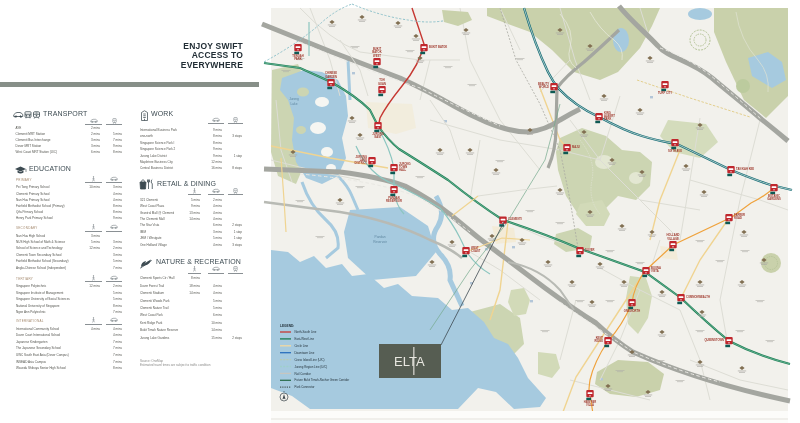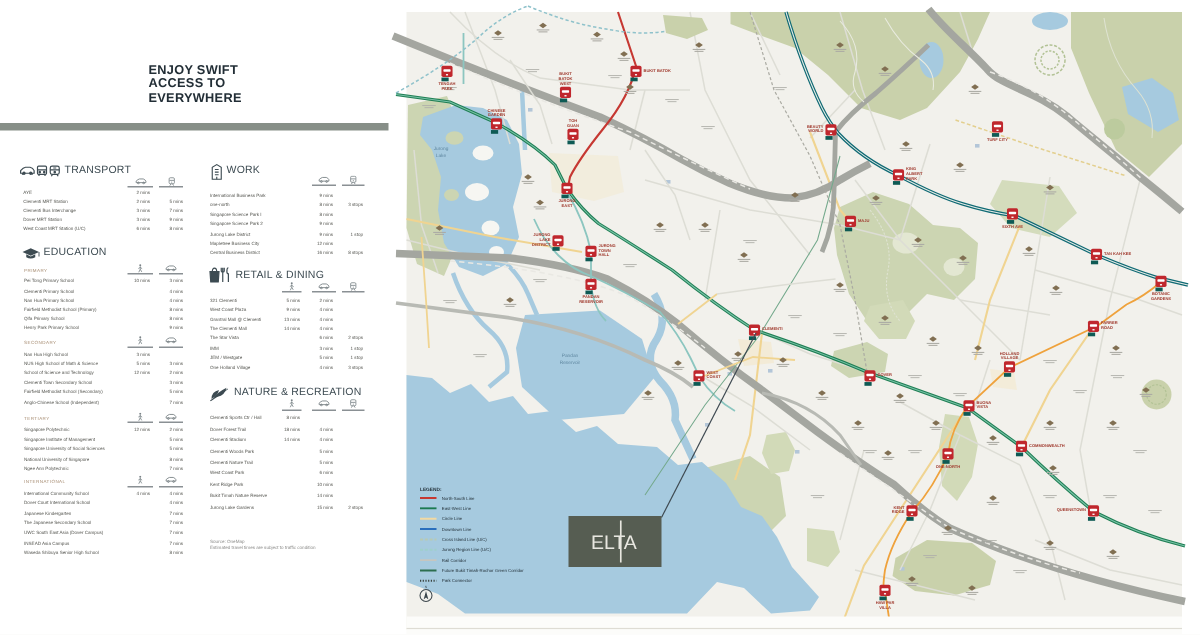--- a/index.html
+++ b/index.html
@@ -1,16 +1,16 @@
 <!DOCTYPE html>
 <html><head><meta charset="utf-8"><style>
 *{margin:0;padding:0;box-sizing:border-box}
 html,body{width:800px;height:423px;background:#ffffff;font-family:"Liberation Sans",sans-serif;overflow:hidden}
 #page{position:relative;width:800px;height:423px}
-#title{position:absolute;left:99px;top:41.5px;width:144px;font-size:8.5px;font-weight:bold;color:#222e36;line-height:9.7px;letter-spacing:0.2px}
+#title{position:absolute;left:99px;top:41.5px;width:144px;text-align:right;font-size:8.5px;font-weight:bold;color:#222e36;line-height:9.7px;letter-spacing:0.2px}
 .sh{position:absolute;font-size:7px;color:#3d4b52;letter-spacing:0.15px;white-space:nowrap}
 .sub{position:absolute;font-size:3px;color:#a58a6f;letter-spacing:0.3px}
 .rl{position:absolute;font-size:3.05px;color:#54554f;white-space:nowrap}
 .rv{position:absolute;font-size:3.05px;color:#54554f;text-align:right;white-space:nowrap}
 </style></head>
 <body>
 <div id="page">
 <div id="title">ENJOY SWIFT<br>ACCESS TO<br>EVERYWHERE</div>
     <div style="position:absolute;left:0;top:82px;width:259px;height:4.5px;background:#878f88"></div>
     <div style="position:absolute;left:13px;top:106px"><svg width="27" height="10" viewBox="0 0 54 20">

